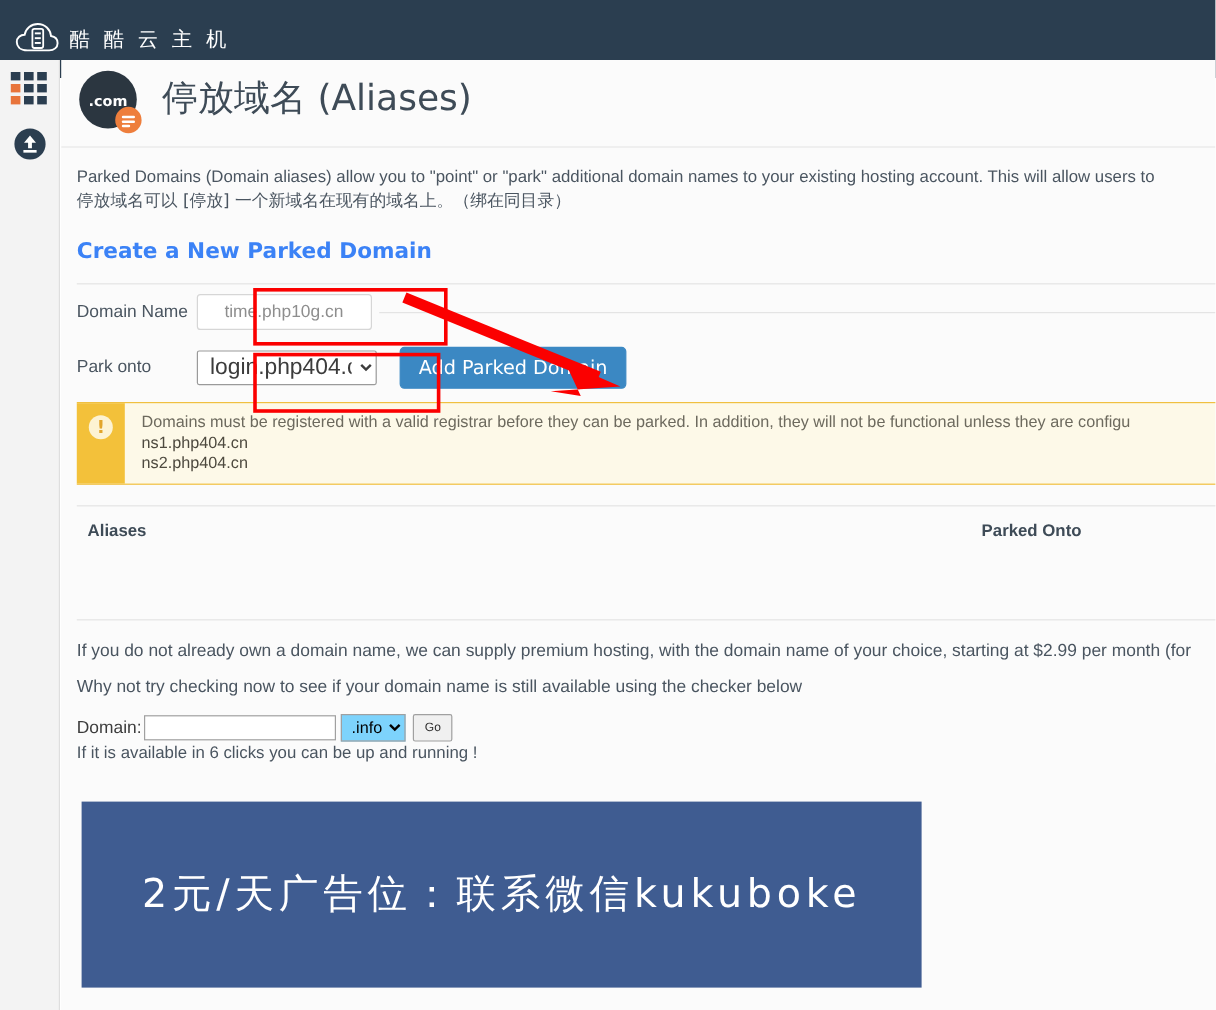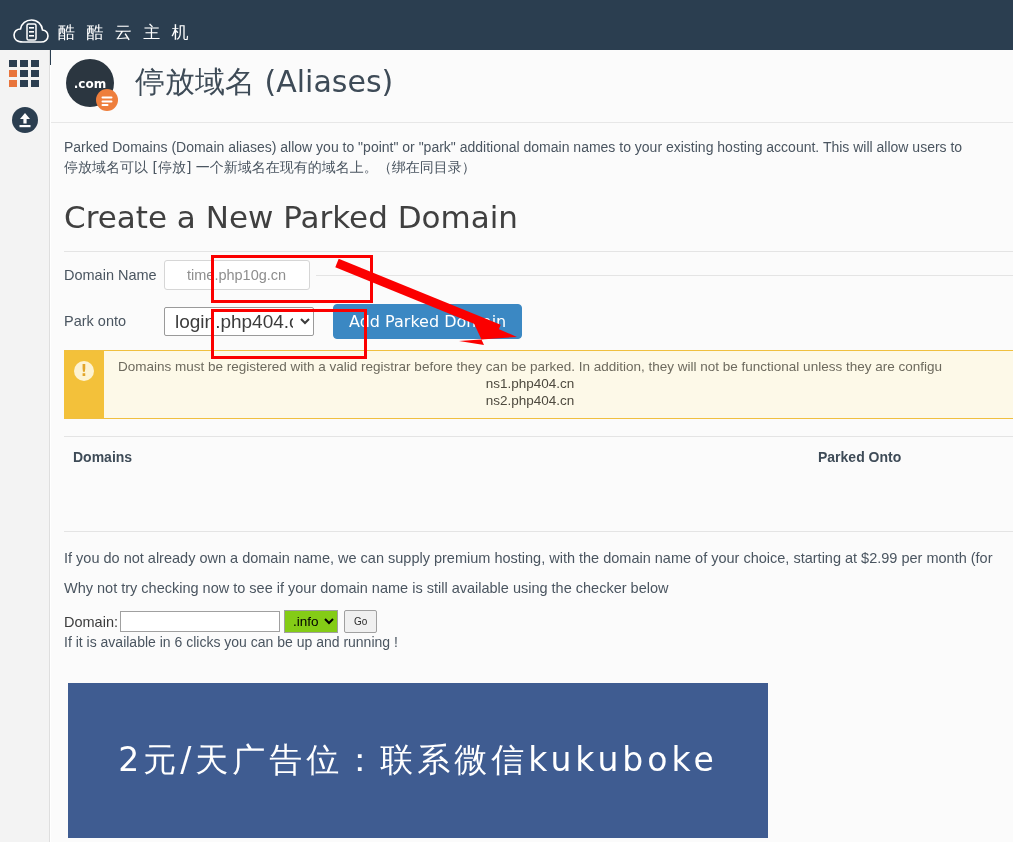--- a/index.html
+++ b/index.html
@@ -48,21 +48,21 @@
     font-size:30px;font-weight:400;color:#3e4b57;white-space:nowrap;
     font-family:"DejaVu Sans", sans-serif;
   }
   .divider{height:1px;background:#e7e7e7;margin:0 0 0 0;}
 
   .intro{padding:16px 0 0 13px;}
   .intro p{margin:0 0 4px 0;font-size:14px;color:#4a5560;white-space:nowrap;}
   .intro p.cn{font-family:"DejaVu Sans", sans-serif;font-size:14px;}
 
   .section-head{
-    margin:22px 0 0 13px;font-size:31px;font-weight:400;color:#404040;
+    margin:22px 0 0 13px;font-size:18px;font-weight:700;color:#3b82f6;
     font-family:"DejaVu Sans", sans-serif;
   }
   .rule{margin:16px 0 0 13px;width:1000px;height:1px;background:#e4e4e4;}
 
   
   .form-area{position:relative;margin-left:13px;}
   .form-row{display:flex;align-items:center;height:46px;}
   .form-label{width:100px;font-size:14.5px;color:#4a5560;}
   .domain-input{
     width:146px;height:30px;box-sizing:border-box;
@@ -97,21 +97,21 @@
     background:#fdf9e8;border:1px solid #f0c040;border-left:none;
     display:flex;align-items:stretch;min-height:69px;
   }
   .warn-strip{
     width:40px;background:#f3c13a;display:flex;align-items:flex-start;
     justify-content:center;padding-top:10px;flex:none;
   }
   .warn-ex{width:20px;height:20px;border-radius:50%;background:#fdf3d2;
            color:#e2a52a;font-size:15px;font-weight:bold;line-height:20px;text-align:center;
            font-family:"DejaVu Sans", sans-serif;}
-  .warn-body{padding:8px 0 10px 14px;text-align:center;}
+  .warn-body{padding:8px 0 10px 14px;}
   .warn-body .t{font-size:13.5px;color:#6d6a5e;white-space:nowrap;}
   .warn-body .ns{font-size:13.5px;color:#4e4a3f;font-weight:normal;margin-top:2px;}
 
   
   .table-wrap{margin:17px 0 0 13px;width:1000px;}
   .tbl-sep{height:1px;background:#e4e4e4;}
   .tbl-head{display:flex;padding:12px 9px 10px 9px;}
   .th{font-size:14px;font-weight:bold;color:#3e4b57;}
   .th.domain{width:745px;}
   .tbl-body{height:56px;}
@@ -121,21 +121,21 @@
   .promo p{margin:0 0 14px 0;font-size:14.5px;color:#4a5560;white-space:nowrap;}
   .checker{display:flex;align-items:center;margin-left:13px;}
   .checker-label{font-size:14.5px;color:#3c3c3c;margin-right:2px;}
   .checker-input{
     width:160px;height:21px;box-sizing:border-box;border:1px solid #a0a0a0;
     background:#fff;font-size:13px;padding:0 3px;outline:none;
     font-family:"Liberation Sans", sans-serif;
   }
   .tld-select{
     margin-left:4px;height:23px;box-sizing:border-box;border:1px solid #a0a0a0;
-    background:#84cc16;font-size:13.5px;padding:0 2px 0 4px;outline:none;
+    background:#7dd3fc;font-size:13.5px;padding:0 2px 0 4px;outline:none;
     font-family:"Liberation Sans", sans-serif;
   }
   .go-btn{
     margin-left:6px;height:23px;padding:0 9px;border:1px solid #a0a0a0;
     background:#f0f0f0;font-size:10px;color:#2b2b2b;cursor:pointer;border-radius:2px;
     font-family:"Liberation Sans", sans-serif;
   }
   .checker-note{margin:1px 0 0 13px;font-size:14px;color:#4a5560;}
 
   
@@ -237,21 +237,21 @@
       <div class="warn-body">
         <div class="t">Domains must be registered with a valid registrar before they can be parked. In addition, they will not be functional unless they are configu</div>
         <div class="ns">ns1.php404.cn</div>
         <div class="ns">ns2.php404.cn</div>
       </div>
     </div>
 
     <div class="table-wrap">
       <div class="tbl-sep"></div>
       <div class="tbl-head">
-        <div class="th domain">Domains</div>
+        <div class="th domain">Aliases</div>
         <div class="th">Parked Onto</div>
       </div>
       <div class="tbl-body"></div>
       <div class="tbl-sep"></div>
     </div>
 
     <div class="promo">
       <p>If you do not already own a domain name, we can supply premium hosting, with the domain name of your choice, starting at $2.99 per month (for</p>
       <p>Why not try checking now to see if your domain name is still available using the checker below</p>
     </div>

